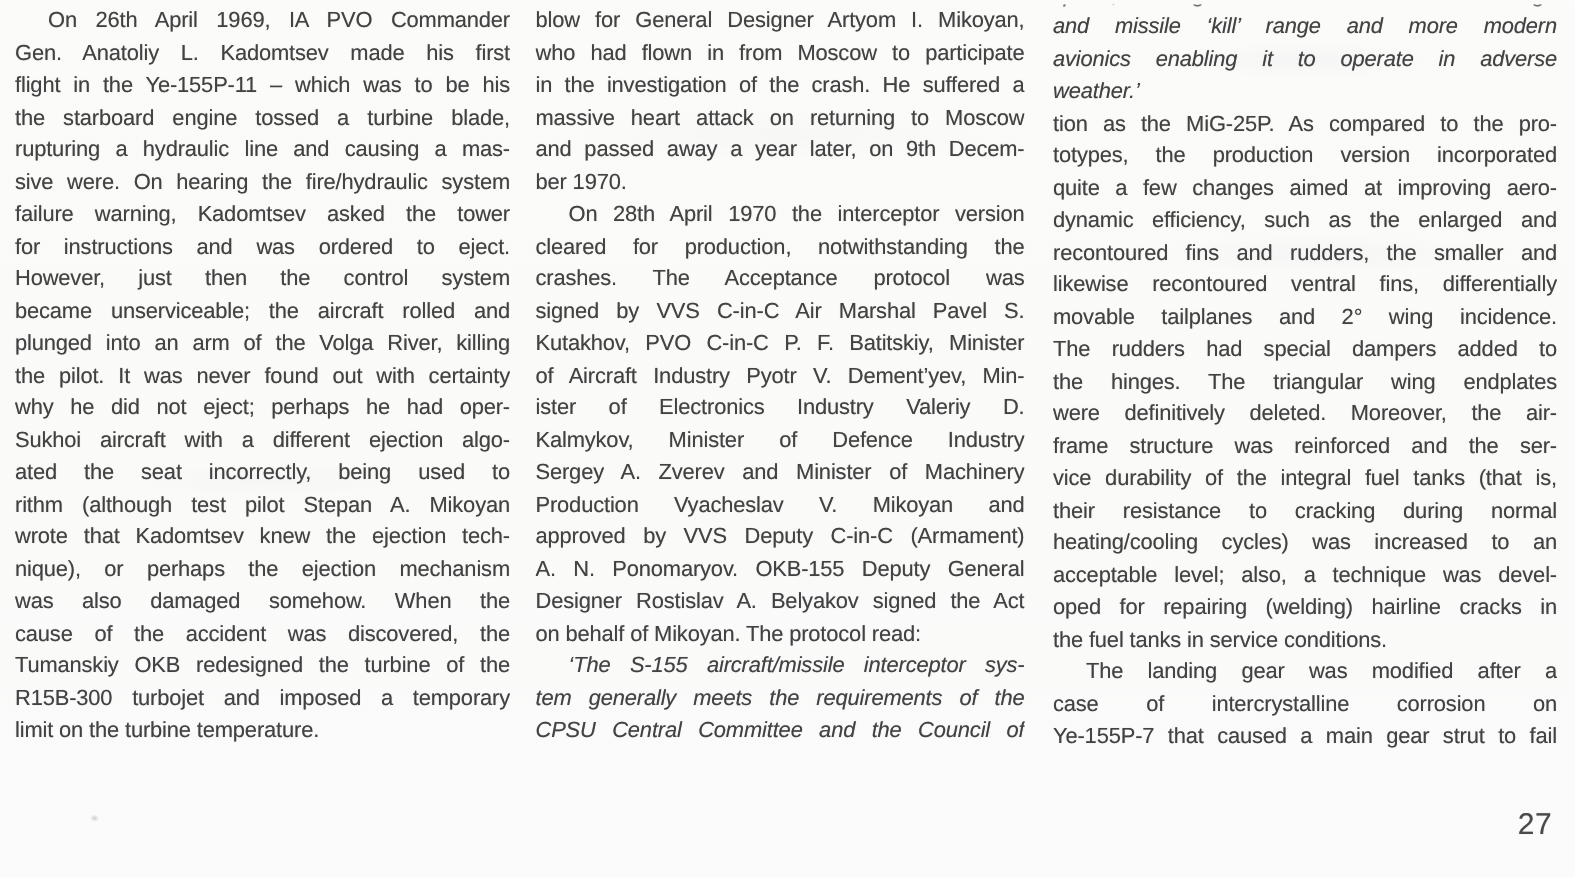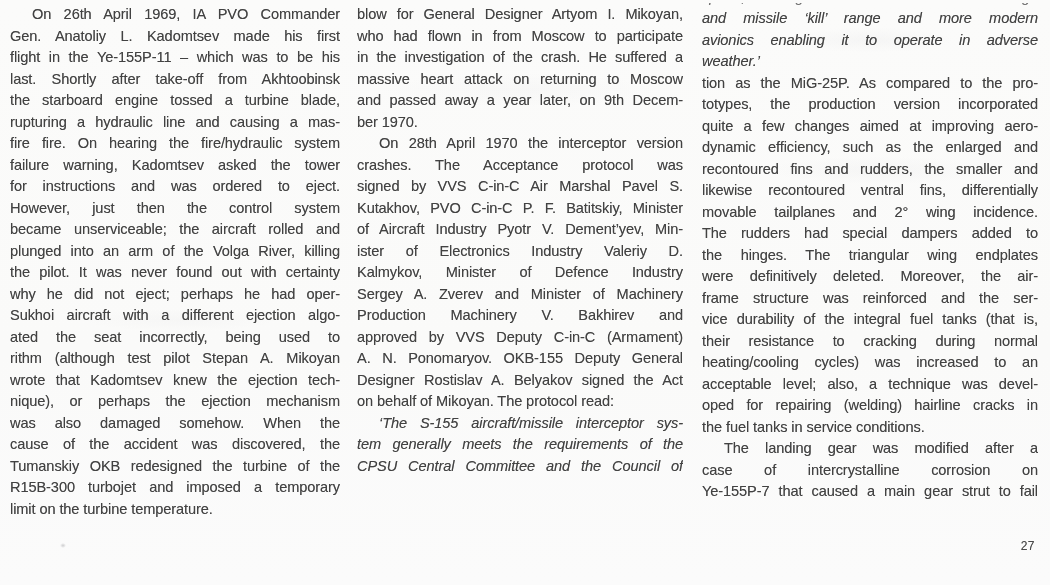--- a/index.html
+++ b/index.html
@@ -57,21 +57,21 @@
   .partial {
     height: 5px;
     overflow: hidden;
     opacity: 0.75;
   }
   .partial .line { margin-top: -16.5px; }
   .page-number {
     position: absolute;
     right: 15px;
     top: 539px;
-    font-size: 12px;
+    font-size: 20px;
     letter-spacing: 0.5px;
     color: #4a4a4a;
     text-shadow: 0 0 0.5px rgba(80,80,80,0.5);
   }
   .smudge {
     position: absolute;
     left: 60px;
     top: 543px;
     width: 6px;
     height: 5px;
@@ -79,24 +79,23 @@
   }
 </style>
 </head>
 <body>
 
 <div class="page">
   <div class="col col-1">
       <div class="line indent">On 26th April 1969, IA PVO Commander</div>
       <div class="line">Gen. Anatoliy L. Kadomtsev made his first</div>
       <div class="line">flight in the Ye-155P-11 – which was to be his</div>
-      <div class="line">last. Shortly after take-off from Akhtoobinsk</div>
       <div class="line">the starboard engine tossed a turbine blade,</div>
       <div class="line">rupturing a hydraulic line and causing a mas-</div>
-      <div class="line">fire fire. On hearing the fire/hydraulic system</div>
+      <div class="line">sive were. On hearing the fire/hydraulic system</div>
       <div class="line">failure warning, Kadomtsev asked the tower</div>
       <div class="line">for instructions and was ordered to eject.</div>
       <div class="line">However, just then the control system</div>
       <div class="line">became unserviceable; the aircraft rolled and</div>
       <div class="line">plunged into an arm of the Volga River, killing</div>
       <div class="line">the pilot. It was never found out with certainty</div>
       <div class="line">why he did not eject; perhaps he had oper-</div>
       <div class="line">Sukhoi aircraft with a different ejection algo-</div>
       <div class="line">ated the seat incorrectly, being used to</div>
       <div class="line">rithm (although test pilot Stepan A. Mikoyan</div>
@@ -109,28 +108,29 @@
       <div class="line end">limit on the turbine temperature.</div>
     </div>
   <div class="col col-2">
       <div class="line">blow for General Designer Artyom I. Mikoyan,</div>
       <div class="line">who had flown in from Moscow to participate</div>
       <div class="line">in the investigation of the crash. He suffered a</div>
       <div class="line">massive heart attack on returning to Moscow</div>
       <div class="line">and passed away a year later, on 9th Decem-</div>
       <div class="line end">ber 1970.</div>
       <div class="line indent">On 28th April 1970 the interceptor version</div>
+      <div class="line">cleared for production, notwithstanding the</div>
       <div class="line">crashes. The Acceptance protocol was</div>
       <div class="line">signed by VVS C-in-C Air Marshal Pavel S.</div>
       <div class="line">Kutakhov, PVO C-in-C P. F. Batitskiy, Minister</div>
       <div class="line">of Aircraft Industry Pyotr V. Dement’yev, Min-</div>
       <div class="line">ister of Electronics Industry Valeriy D.</div>
       <div class="line">Kalmykov, Minister of Defence Industry</div>
       <div class="line">Sergey A. Zverev and Minister of Machinery</div>
-      <div class="line">Production Machinery V. Bakhirev and</div>
+      <div class="line">Production Vyacheslav V. Mikoyan and</div>
       <div class="line">approved by VVS Deputy C-in-C (Armament)</div>
       <div class="line">A. N. Ponomaryov. OKB-155 Deputy General</div>
       <div class="line">Designer Rostislav A. Belyakov signed the Act</div>
       <div class="line end">on behalf of Mikoyan. The protocol read:</div>
       <div class="line indent italic">‘The S-155 aircraft/missile interceptor sys-</div>
       <div class="line italic">tem generally meets the requirements of the</div>
       <div class="line italic">CPSU Central Committee and the Council of</div>
     </div>
   <div class="col col-3">
       <div class="partial">

